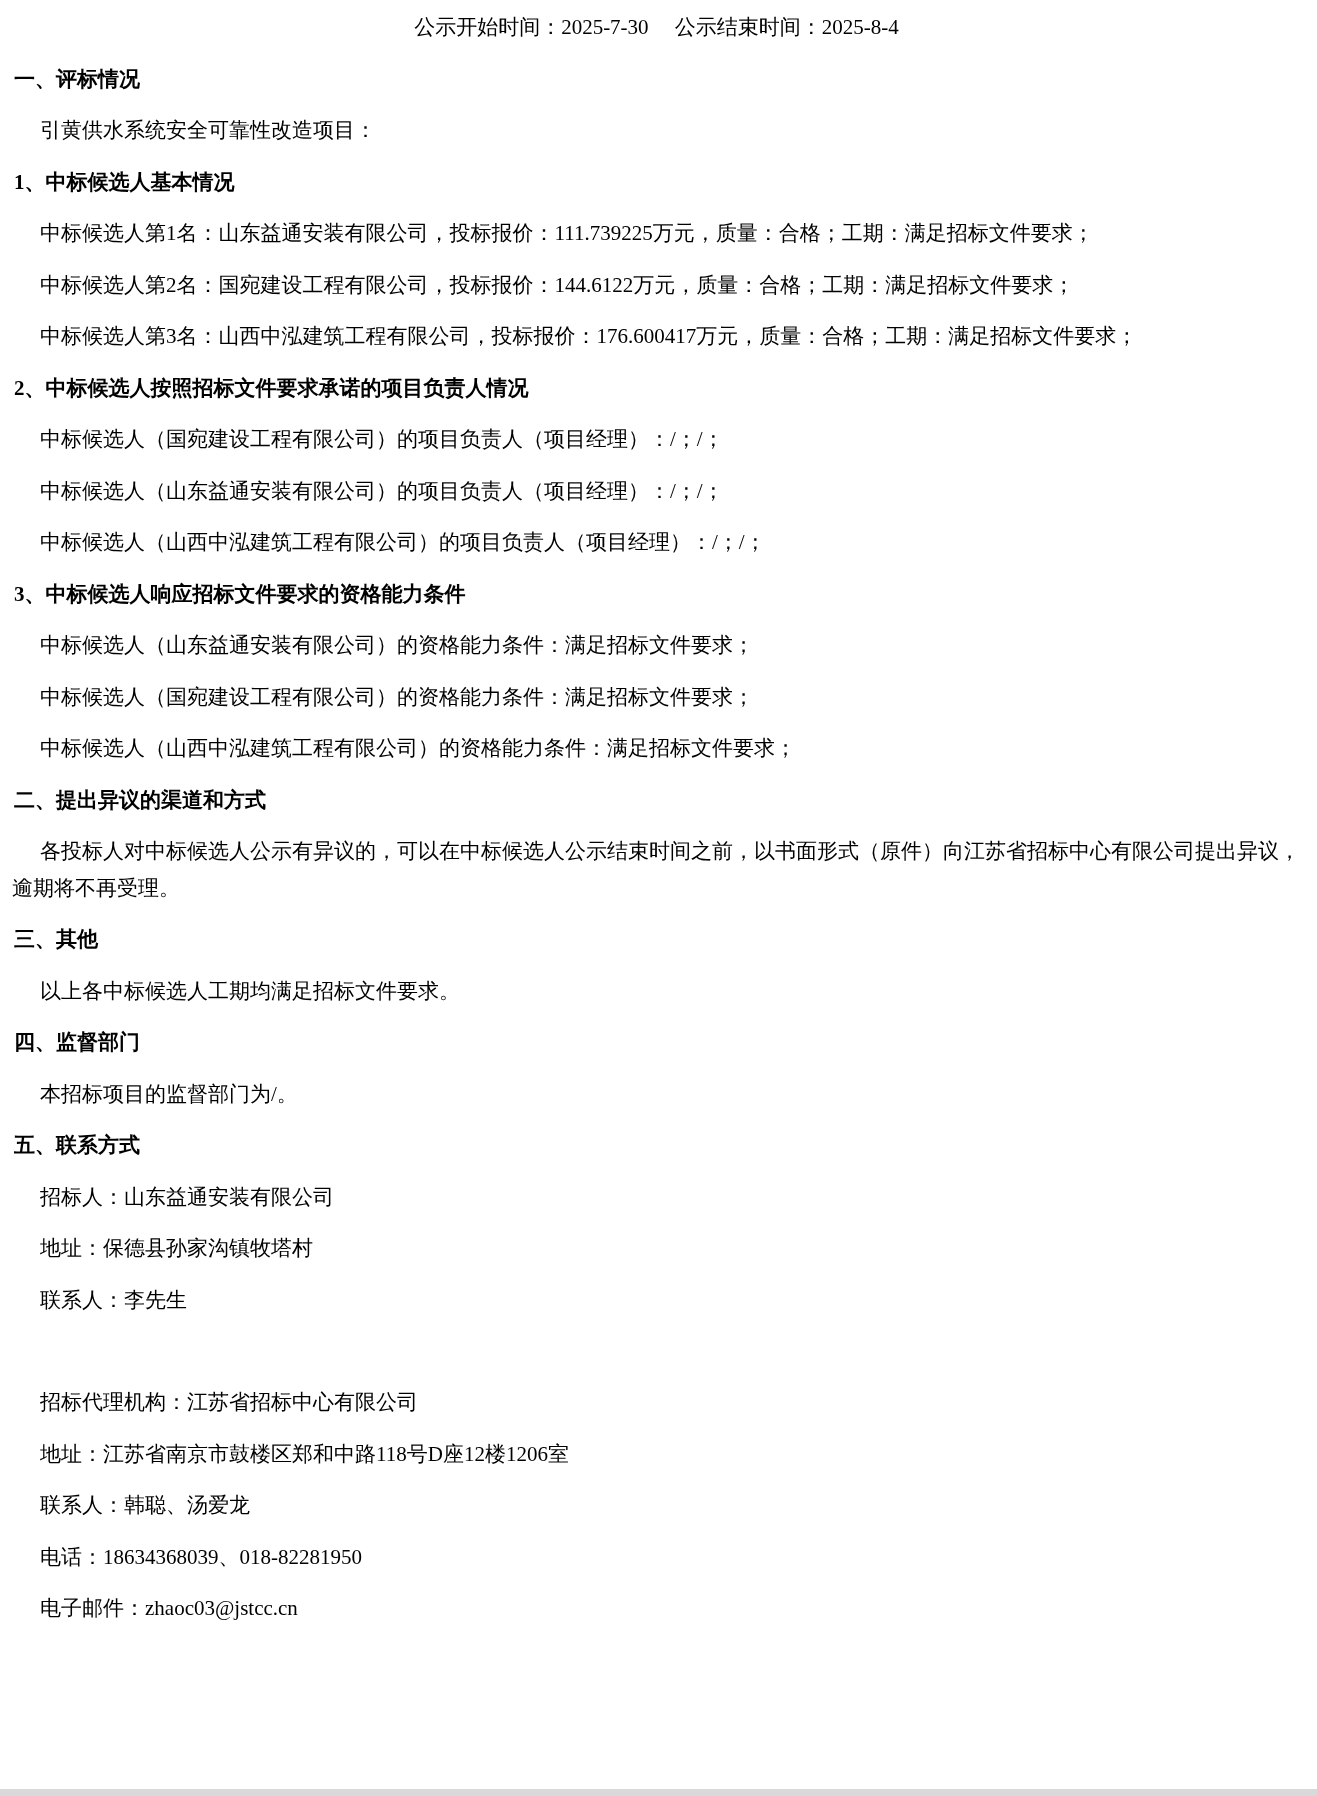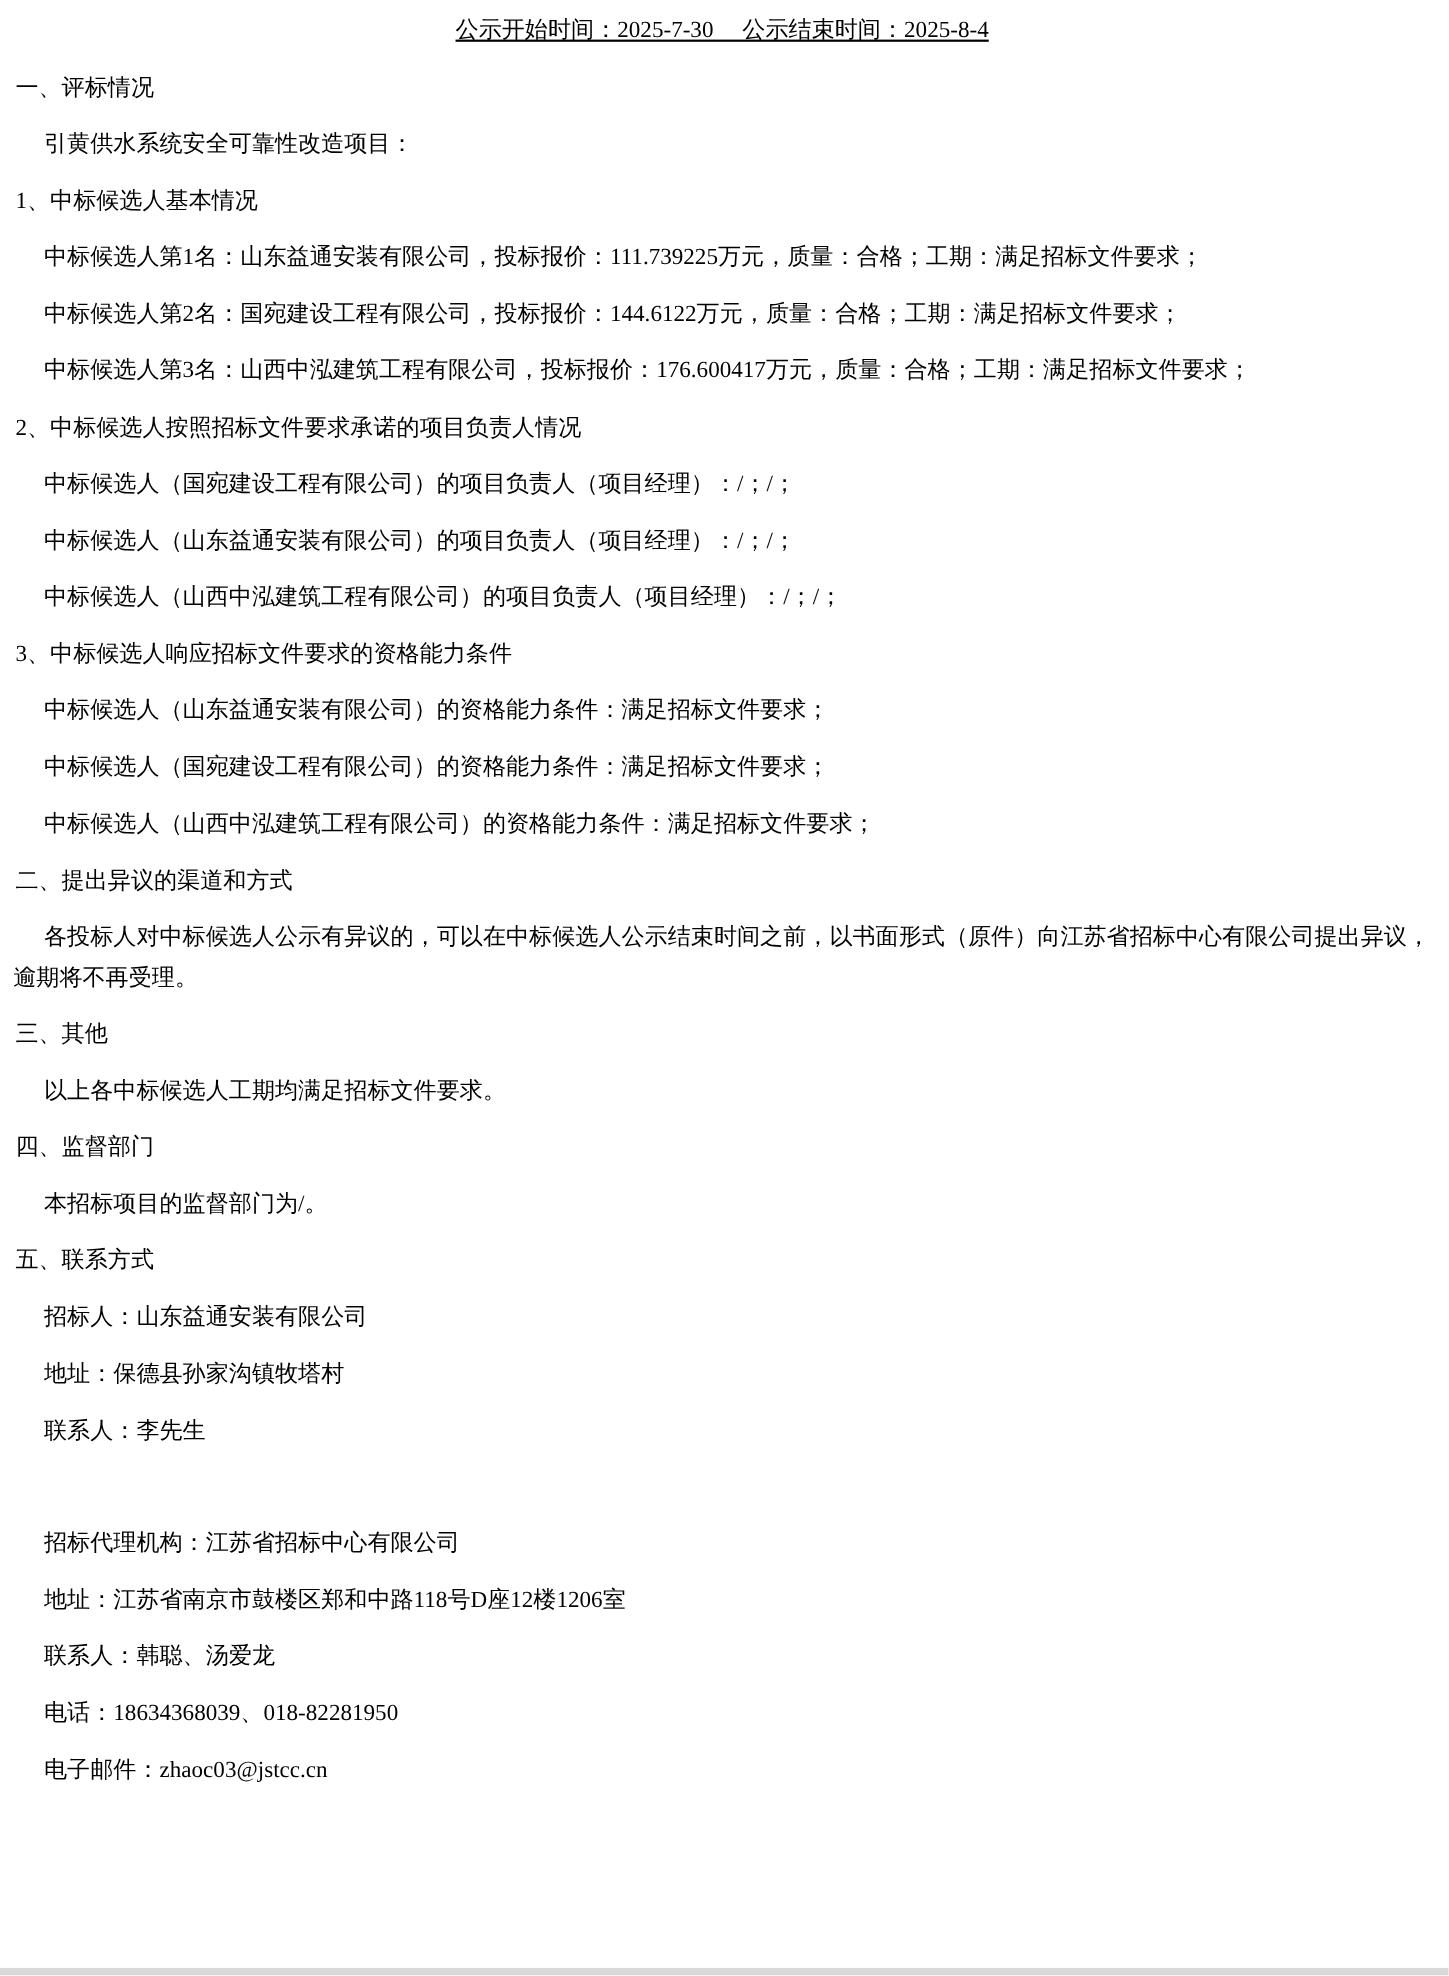--- a/index.html
+++ b/index.html
@@ -18,22 +18,22 @@
   .doc-body {
     padding: 9px 16px 0 12px;
   }
   .doc-body p {
     margin: 0 0 15px 0;
     font-size: 21px;
     line-height: 36.5px;
     white-space: pre-wrap;
     word-break: break-all;
   }
-  p.line-center { text-align: center; text-decoration: underline; }
-  p.line-heading { text-indent: 2px; }
+  p.line-center { text-align: center; }
+  p.line-heading { text-indent: 2px; font-weight: bold; }
   p.line-indent  { text-indent: 28px; }
   p.line-spacer  { height: 36px; margin-bottom: 15px; }
   .page-bottom-edge {
     position: absolute;
     left: 0; right: 0; bottom: 0;
     height: 7px;
     background: #d9d9d9;
   }
 </style>
 </head>

